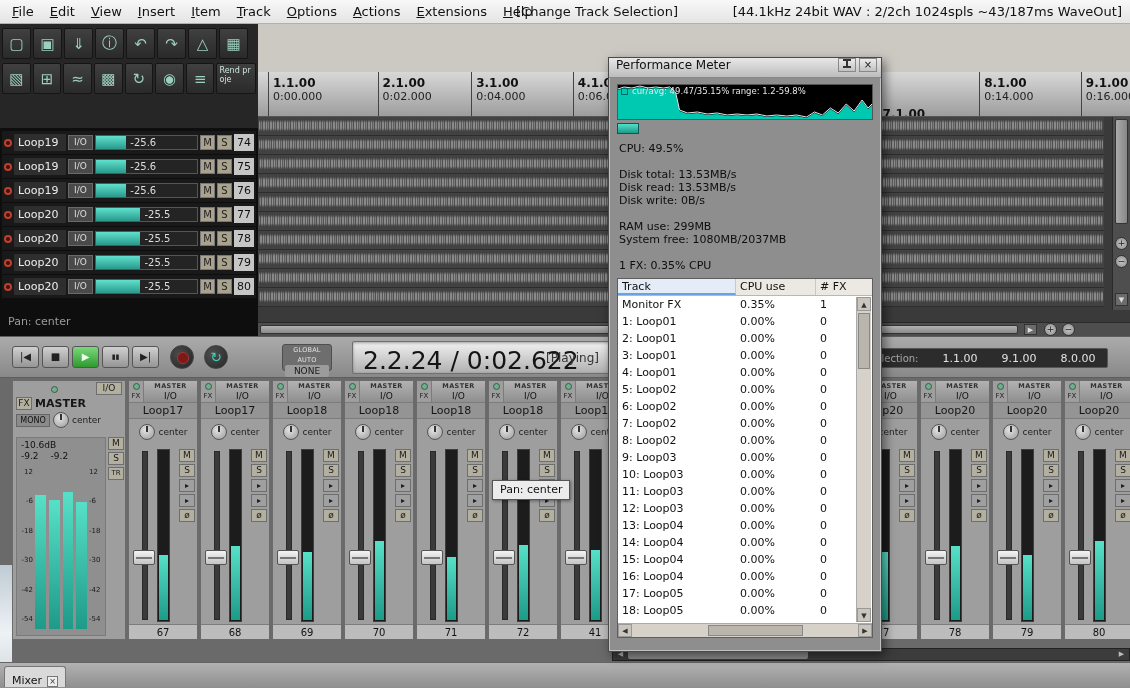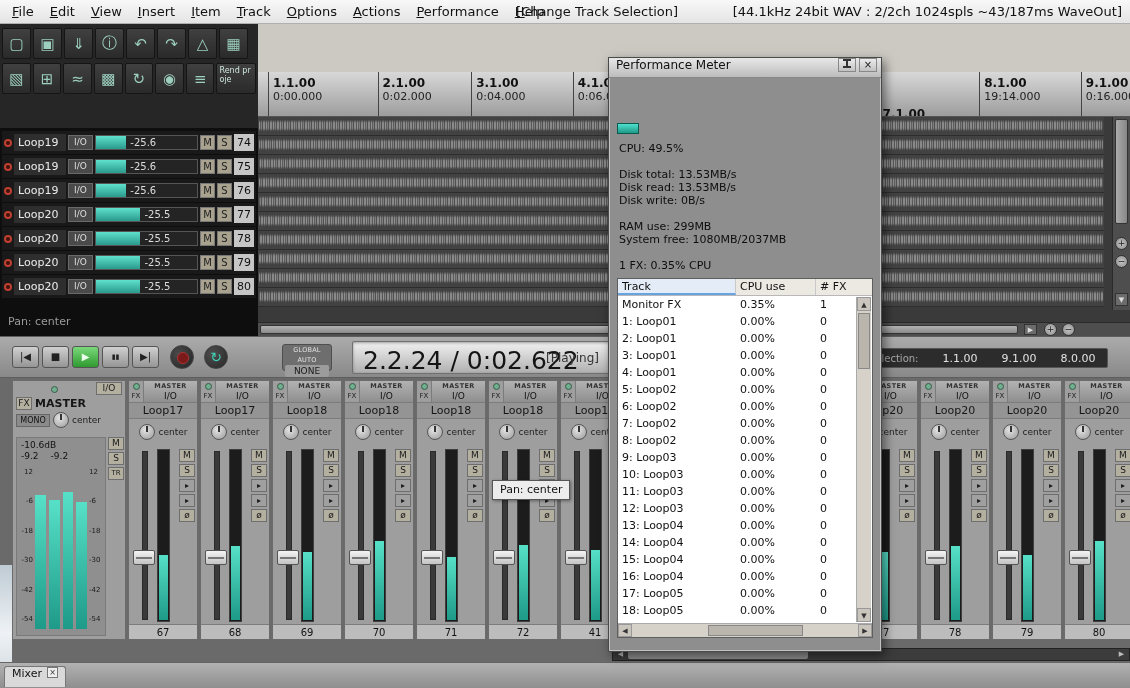--- a/index.html
+++ b/index.html
@@ -118,21 +118,21 @@
 .m-bar{flex:1;background:linear-gradient(#57e0c8,#1e9a88)}
 #m-btncol{position:absolute;right:1px;top:56px;display:flex;flex-direction:column;gap:2px;align-items:center}
 #mix-hsb{position:absolute;left:612px;top:270px;width:518px;height:13px;background:#3c3c3c;border:1px solid #222}
 #mix-hsb .thumb{position:absolute;left:15px;top:1px;width:180px;height:9px;background:#8e8e8e;border-radius:2px}
 #mix-hsb .ar{position:absolute;top:0;width:13px;height:11px;color:#bbb;font-size:7px;text-align:center;line-height:11px}
 
 #wallpaper{position:absolute;left:0;top:565px;width:12px;height:123px;background:linear-gradient(180deg,#bfcbd4,#eef2f5 55%,#cdd6db)}
 
 
 #bottombar{position:absolute;left:0;top:662px;width:1130px;height:26px;background:linear-gradient(#b2b2b2,#8e8e8e);border-top:1px solid #666}
-#mixer-tab{position:absolute;left:4px;top:3px;height:21px;background:#d9d9d9;border:1px solid #777;border-bottom:none;border-radius:3px 3px 0 0;font-size:11px;color:#111;display:flex;align-items:flex-start;gap:5px;padding:0 7px}
+#mixer-tab{position:absolute;left:4px;top:3px;height:21px;background:#d9d9d9;border:1px solid #777;border-bottom:none;border-radius:3px 3px 0 0;font-size:11px;color:#111;display:flex;align-items:flex-end;gap:5px;padding:0 7px}
 #mixer-tab .x{width:11px;height:11px;border:1px solid #777;font-size:8px;line-height:9px;text-align:center;color:#333;background:#eee}
 
 
 #pm{position:absolute;left:608px;top:57px;width:274px;height:595px;background:#8e8e8e;border:1px solid #4a4a4a;box-shadow:inset 0 0 0 1px #c2c2c2,3px 4px 10px rgba(0,0,0,.5);z-index:60}
 #pm-title{height:20px;background:linear-gradient(#e8e8e8,#bcbcbc);border-bottom:1px solid #888;display:flex;align-items:flex-start;padding:0 4px}
 #pm-title-text{flex:1;font-size:12px;color:#111;padding-left:3px}
 .pm-wbtn{width:18px;height:14px;background:linear-gradient(#ececec,#c2c2c2);border:1px solid #888;text-align:center;font-size:10px;line-height:12px;color:#222;margin-left:3px}
 #dock-glyph{display:inline-block;width:8px;height:9px;border-top:2px solid #333;border-bottom:2px solid #333;background:linear-gradient(90deg,transparent 3px,#333 3px,#333 5px,transparent 5px)}
 #pm-graph{position:absolute;left:8px;top:26px;right:8px;height:36px;background:#000;border:1px solid #555}
 #pm-graph svg{position:absolute;left:0;top:0;width:100%;height:100%}
@@ -165,21 +165,21 @@
 
 
 #tooltip{position:absolute;left:492px;top:480px;height:20px;background:#ececec;border:1px solid #555;box-shadow:1px 1px 3px rgba(0,0,0,.4);font-size:11px;color:#111;line-height:18px;padding:0 7px;z-index:65}
 </style>
 </head>
 <body>
 
 <div id="app">
 
   <div id="menubar">
-    <span id="menu-items"><span class="menu-item">File</span><span class="menu-item">Edit</span><span class="menu-item">View</span><span class="menu-item">Insert</span><span class="menu-item">Item</span><span class="menu-item">Track</span><span class="menu-item">Options</span><span class="menu-item">Actions</span><span class="menu-item">Performance</span><span class="menu-item">Help</span></span>
+    <span id="menu-items"><span class="menu-item">File</span><span class="menu-item">Edit</span><span class="menu-item">View</span><span class="menu-item">Insert</span><span class="menu-item">Item</span><span class="menu-item">Track</span><span class="menu-item">Options</span><span class="menu-item">Actions</span><span class="menu-item">Extensions</span><span class="menu-item">Help</span></span>
     <span id="menu-hint">[Change Track Selection]</span>
     <span id="menu-status">[44.1kHz 24bit WAV : 2/2ch 1024spls ~43/187ms WaveOut]</span>
   </div>
 
   <div id="toolbar">
     <div class="tb-row" id="tb-row1">
         <div class="tb-btn">▢</div>
         <div class="tb-btn">▣</div>
         <div class="tb-btn">⇓</div>
         <div class="tb-btn">ⓘ</div>
@@ -225,21 +225,21 @@
       <div class="rmark" style="left: 518px;">
         <div class="rm-bar">6.1.00</div>
         <div class="rm-time">0:10.000</div>
       </div>
       <div class="rmark" style="left: 619.6px; margin-top: 31px;">
         <div class="rm-bar">7.1.00</div>
         <div class="rm-time">0:12.000</div>
       </div>
       <div class="rmark" style="left: 721.2px;">
         <div class="rm-bar">8.1.00</div>
-        <div class="rm-time">19:14.000</div>
+        <div class="rm-time">0:14.000</div>
       </div>
       <div class="rmark" style="left: 822.8px;">
         <div class="rm-bar">9.1.00</div>
         <div class="rm-time">0:16.000</div>
       </div>
     </div>
 
   <div id="arrange">
     <div id="lanes">
         <div class="lane">
@@ -931,20 +931,30 @@
       <span class="x">×</span>
     </div>
   </div>
 
   <div id="pm">
     <div id="pm-title">
       <span id="pm-title-text">Performance Meter</span>
       <span class="pm-wbtn"><span id="dock-glyph"></span></span>
       <span class="pm-wbtn">×</span>
     </div>
+    <div id="pm-graph">
+      <svg viewBox="0 0 256 34" preserveAspectRatio="none">
+        <polygon fill="#00c9b2" points="0,34 0,5 6,3 14,4 22,2 30,4 38,3 46,4 52,3 58,8 62,26 70,29 80,28 90,30 100,29 110,31 120,30 130,31 140,30 150,32 160,31 170,32 180,31 190,33 198,28 206,31 214,24 222,29 230,20 238,27 246,16 252,24 256,20 256,34"></polygon>
+        <polyline fill="none" stroke="#e9e9e9" stroke-width="1" points="0,4 6,2 14,3 22,1 30,3 38,2 46,3 52,2 58,7 62,25 70,28 80,27 90,29 100,28 110,30 120,29 130,30 140,29 150,31 160,30 170,31 180,30 190,32 198,27 206,30 214,23 222,28 230,19 238,26 246,15 252,23 256,19"></polyline>
+      </svg>
+      <div id="pm-caption">
+        <span id="pm-swatch"></span>
+        <span>cur/avg: 49.47/35.15%   range: 1.2-59.8%</span>
+      </div>
+    </div>
     <div id="pm-legend"></div>
     <div id="pm-stats">
         <div class="pm-stat">CPU: 49.5%</div>
         <div class="pm-stat"></div>
         <div class="pm-stat">Disk total: 13.53MB/s</div>
         <div class="pm-stat">Disk read: 13.53MB/s</div>
         <div class="pm-stat">Disk write: 0B/s</div>
         <div class="pm-stat"></div>
         <div class="pm-stat">RAM use: 299MB</div>
         <div class="pm-stat">System free: 1080MB/2037MB</div>

